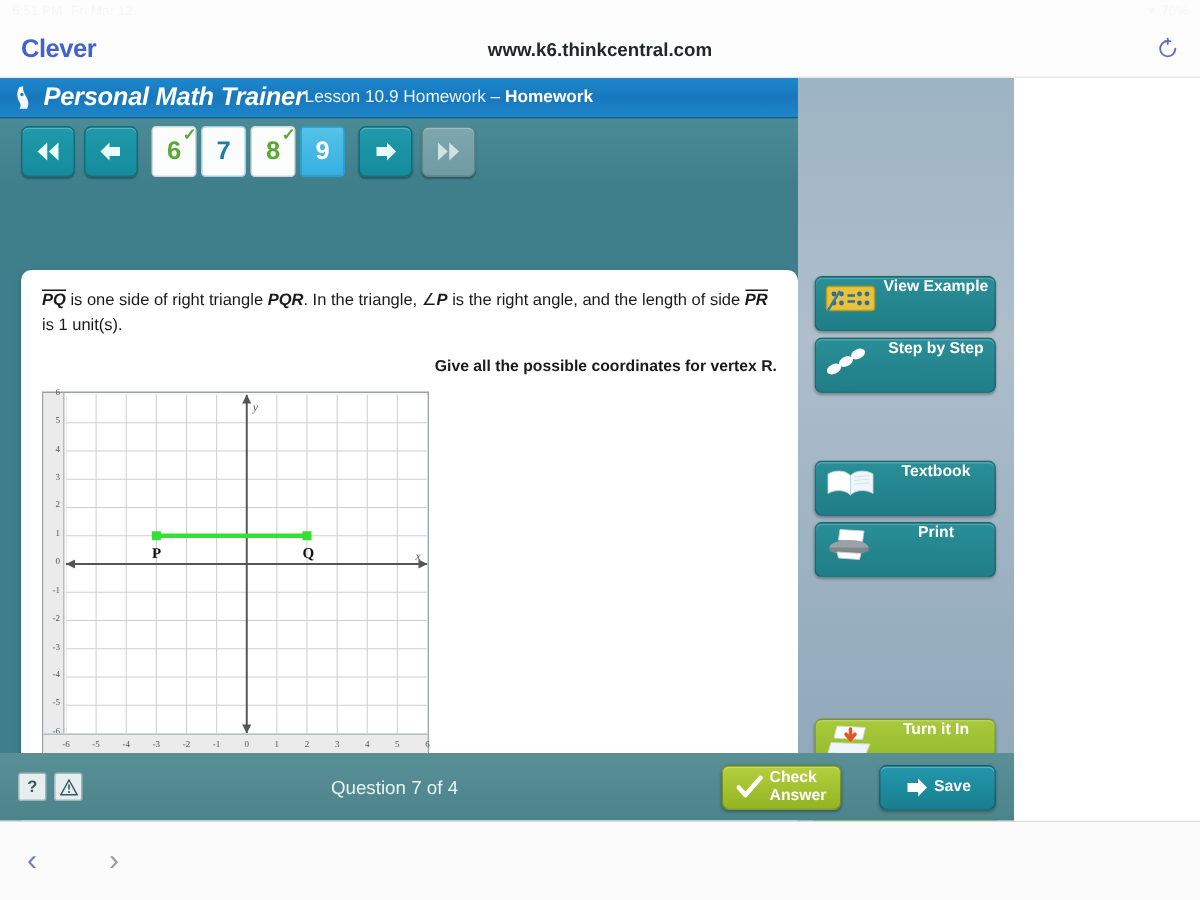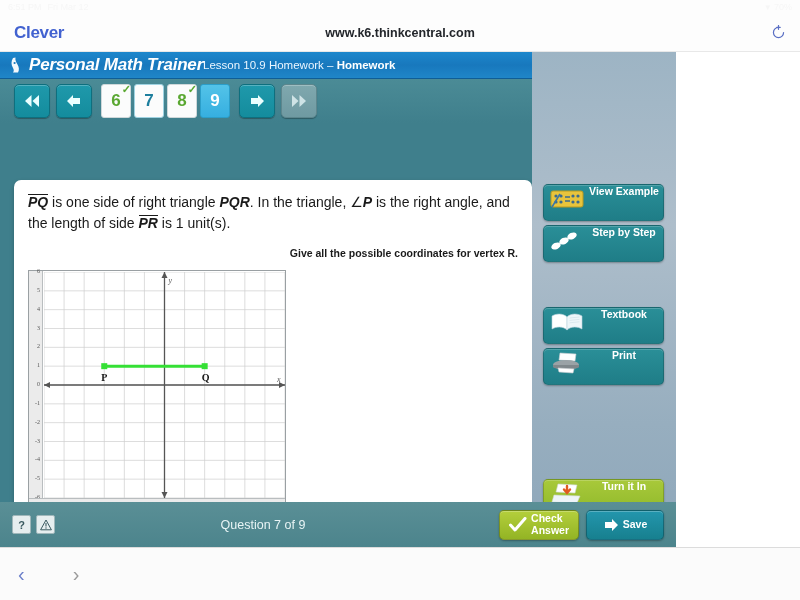--- a/index.html
+++ b/index.html
@@ -125,21 +125,21 @@
   .card {
     position: absolute;
     left: 14px; top: 128px;
     width: 518px; height: 375px;
     background: #ffffff;
     border-radius: 7px;
     box-shadow: 0 2px 4px rgba(0,0,0,.25);
     padding: 12px 14px;
     overflow: hidden;
   }
-  .q-text { font-size: 14px; color: #1a1a1a; line-height: 1.5; font-weight: bold; }
+  .q-text { font-size: 11px; color: #1a1a1a; line-height: 1.5; font-weight: bold; }
   .q-text .reg { font-weight: normal; }
   .ital { font-style: italic; }
   .ovl { border-top: 1.2px solid #1a1a1a; padding-top: 0px; display: inline-block; line-height:1.1; }
   .q-sub { font-size: 10.5px; font-weight: bold; color: #1a1a1a; margin-top: 13px; text-align: right; }
 
   
   .graph-wrap {
     margin-top: 11px;
     width: 258px; height: 248px;
     border: 1px solid #9aa0a3;
@@ -234,21 +234,21 @@
     display: flex; align-items: center; justify-content: center;
     font-size: 11px; font-weight: bold; color: #3a5a60;
     margin-right: 5px;
   }
   .qcount {
     position: absolute; left: 0; right: 0;
     text-align: center; color: #e8f4f5;
     font-size: 12.5px; pointer-events: none;
     left: -150px;
   }
-  .bottom-actions { margin-left: auto; display: flex; gap: 7px; align-items: center; z-index: 2;}
+  .bottom-actions { margin-left: auto; display: flex; gap: 25px; align-items: center; z-index: 2;}
   .act-btn {
     height: 30px; border-radius: 5px;
     display: flex; align-items: center; gap: 4px;
     padding: 0 9px;
     border: 1px solid rgba(0,0,0,.25);
     box-shadow: 0 1px 2px rgba(0,0,0,.3), inset 0 1px 0 rgba(255,255,255,.25);
     color: #fff; font-size: 10.5px; font-weight: bold; line-height: 1.1;
   }
   .act-btn.green { background: linear-gradient(to bottom, #b4cf3c 0%, #93b424 100%); }
   .act-btn.teal  { background: linear-gradient(to bottom, #2396ad 0%, #17808f 100%); width: 78px; justify-content:center;}
@@ -551,21 +551,21 @@
       </div>
       <div class="sq-btn">
         <svg width="12" height="12" viewBox="0 0 12 12">
           <path d="M6 1 L11.4 10.8 L0.6 10.8 Z" fill="none" stroke="#3a5a60" stroke-width="1"></path>
           <path d="M6 4 L6 7.4" stroke="#3a5a60" stroke-width="1.1"></path>
           <circle cx="6" cy="9" r="0.7" fill="#3a5a60"></circle>
         </svg>
       </div>
 
       <div class="qcount">
-        <span>Question 7</span><span> of 9</span>
+        <span>Question 7</span><span> of 4</span>
       </div>
 
       <div class="bottom-actions">
         <div class="act-btn green">
           <svg width="18" height="16" viewBox="0 0 18 16">
             <path d="M1.5 8 L6 13 L16 1.5" fill="none" stroke="#ffffff" stroke-width="3" stroke-linecap="round" stroke-linejoin="round"></path>
           </svg>
           <span style="white-space:pre-line">Check
 Answer</span>
         </div>

